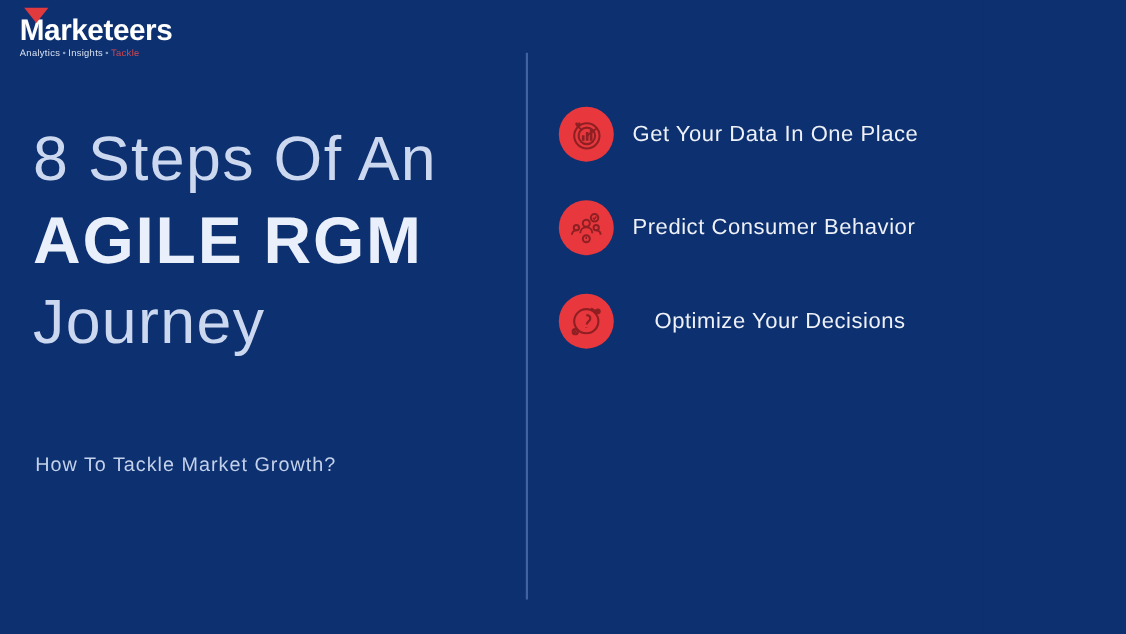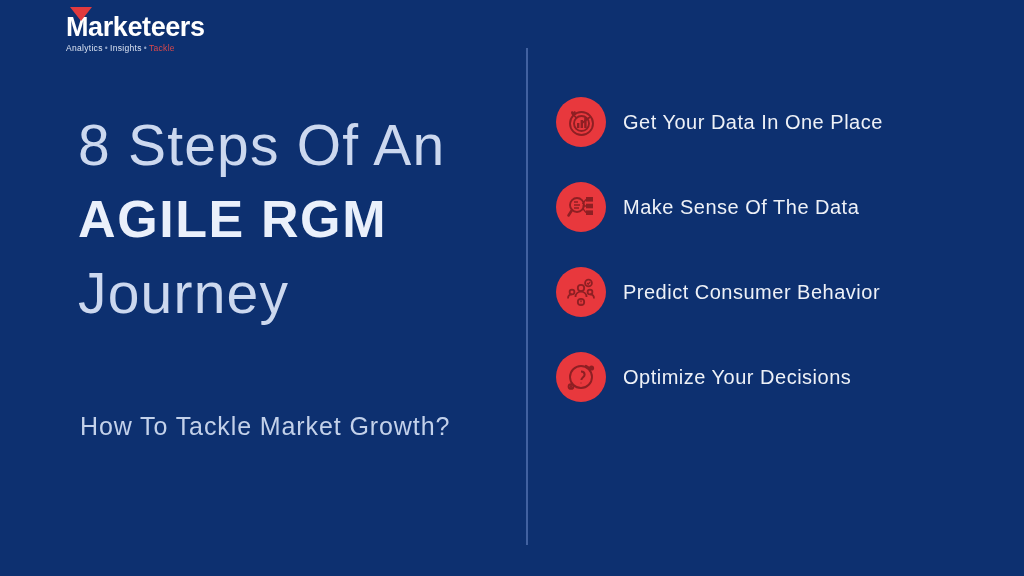--- a/index.html
+++ b/index.html
@@ -12,21 +12,20 @@
     overflow: hidden;
     background: #0d3070;
     font-family: "Liberation Sans", sans-serif;
   }
   .slide {
     position: relative;
     width: 893px;
     height: 576px;
     background: #0d3070;
     overflow: hidden;
-    margin-left: 48px;
   }
 
   
   .logo {
     position: absolute;
     left: 18px;
     top: 12px;
     width: 150px;
     height: 46px;
   }
@@ -85,53 +84,53 @@
     color: #ccd8ef;
     font-size: 57px;
     font-weight: 300;
     letter-spacing: 1.2px;
     line-height: 74px;
     white-space: nowrap;
     font-family: "Liberation Sans", sans-serif;
   }
   .headline-2 {
     color: #eaf0fb;
-    font-size: 52px;
+    font-size: 60px;
     font-weight: 700;
     letter-spacing: 1.6px;
     line-height: 74px;
     white-space: nowrap;
     font-family: "Liberation Sans", sans-serif;
   }
   .subtitle {
     position: absolute;
     left: 32px;
     top: 412px;
     color: #c3d1ea;
-    font-size: 25px;
+    font-size: 18px;
     font-weight: 300;
     letter-spacing: 0.9px;
     white-space: nowrap;
     font-family: "Liberation Sans", sans-serif;
   }
 
   
   .steps {
     position: absolute;
     left: 508px;
     top: 96px;
     width: 500px;
   }
   .step {
     display: flex;
     align-items: center;
     height: 52px;
     margin-bottom: 33px;
   }
-  .step:last-child { margin-bottom: 0; }
+  .step:last-child { margin-bottom: 0; gap: 20px; }
   .step-icon {
     flex: 0 0 auto;
     width: 50px;
     height: 50px;
     border-radius: 50%;
     background: #e8383d;
     display: flex;
     align-items: center;
     justify-content: center;
   }
@@ -184,34 +183,20 @@
           <rect x="16.6" y="15" width="2.4" height="8" fill="#8e1f23" stroke="none"></rect>
           <rect x="20.2" y="12.5" width="2.4" height="10.5" fill="#8e1f23" stroke="none"></rect>
           <path d="M7 7.5 c0-1.6 2.4-1.6 2.4 0 c0-1.6 2.4-1.6 2.4 0 c0 2-2.4 3.6-2.4 3.6 S7 9.5 7 7.5z" fill="#8e1f23" stroke="none"></path>
           <path d="M10.2 10.6 L13 13.6" stroke-width="1.6"></path>
         </svg>
       </div>
       <div class="step-label">Get Your Data In One Place</div>
     </div>
 
 
-    <div class="step">
-      <div class="step-icon">
-        <svg width="34" height="34" viewBox="0 0 34 34" fill="none" stroke="#8e1f23" stroke-width="1.9">
-          <circle cx="13" cy="15" r="7"></circle>
-          <path d="M8 20 L4.5 25.5" stroke-width="2.6" stroke-linecap="round"></path>
-          <path d="M10 15 h6 M10 12 h4 M10 18 h5" stroke-width="1.4"></path>
-          <rect x="22" y="7" width="7" height="4.6" fill="#8e1f23" stroke="none"></rect>
-          <rect x="22" y="13.7" width="7" height="4.6" fill="#8e1f23" stroke="none"></rect>
-          <rect x="22" y="20.4" width="7" height="4.6" fill="#8e1f23" stroke="none"></rect>
-          <path d="M18.5 14 L22 9.3 M18.5 16 L22 16 M18.5 18 L22 22.7" stroke-width="1.3"></path>
-        </svg>
-      </div>
-      <div class="step-label">Make Sense Of The Data</div>
-    </div>
 
     <div class="step">
       <div class="step-icon">
         <svg width="34" height="34" viewBox="0 0 34 34" fill="none" stroke="#8e1f23" stroke-width="1.8">
           <circle cx="17" cy="13" r="3.2"></circle>
           <path d="M11.5 22 c0-3.3 2.5-5.4 5.5-5.4 s5.5 2.1 5.5 5.4"></path>
           <circle cx="8" cy="17" r="2.4"></circle>
           <path d="M4 23.5 c0-2.6 1.8-4.2 4-4.2"></path>
           <circle cx="26" cy="17" r="2.4"></circle>
           <path d="M30 23.5 c0-2.6-1.8-4.2-4-4.2"></path>

